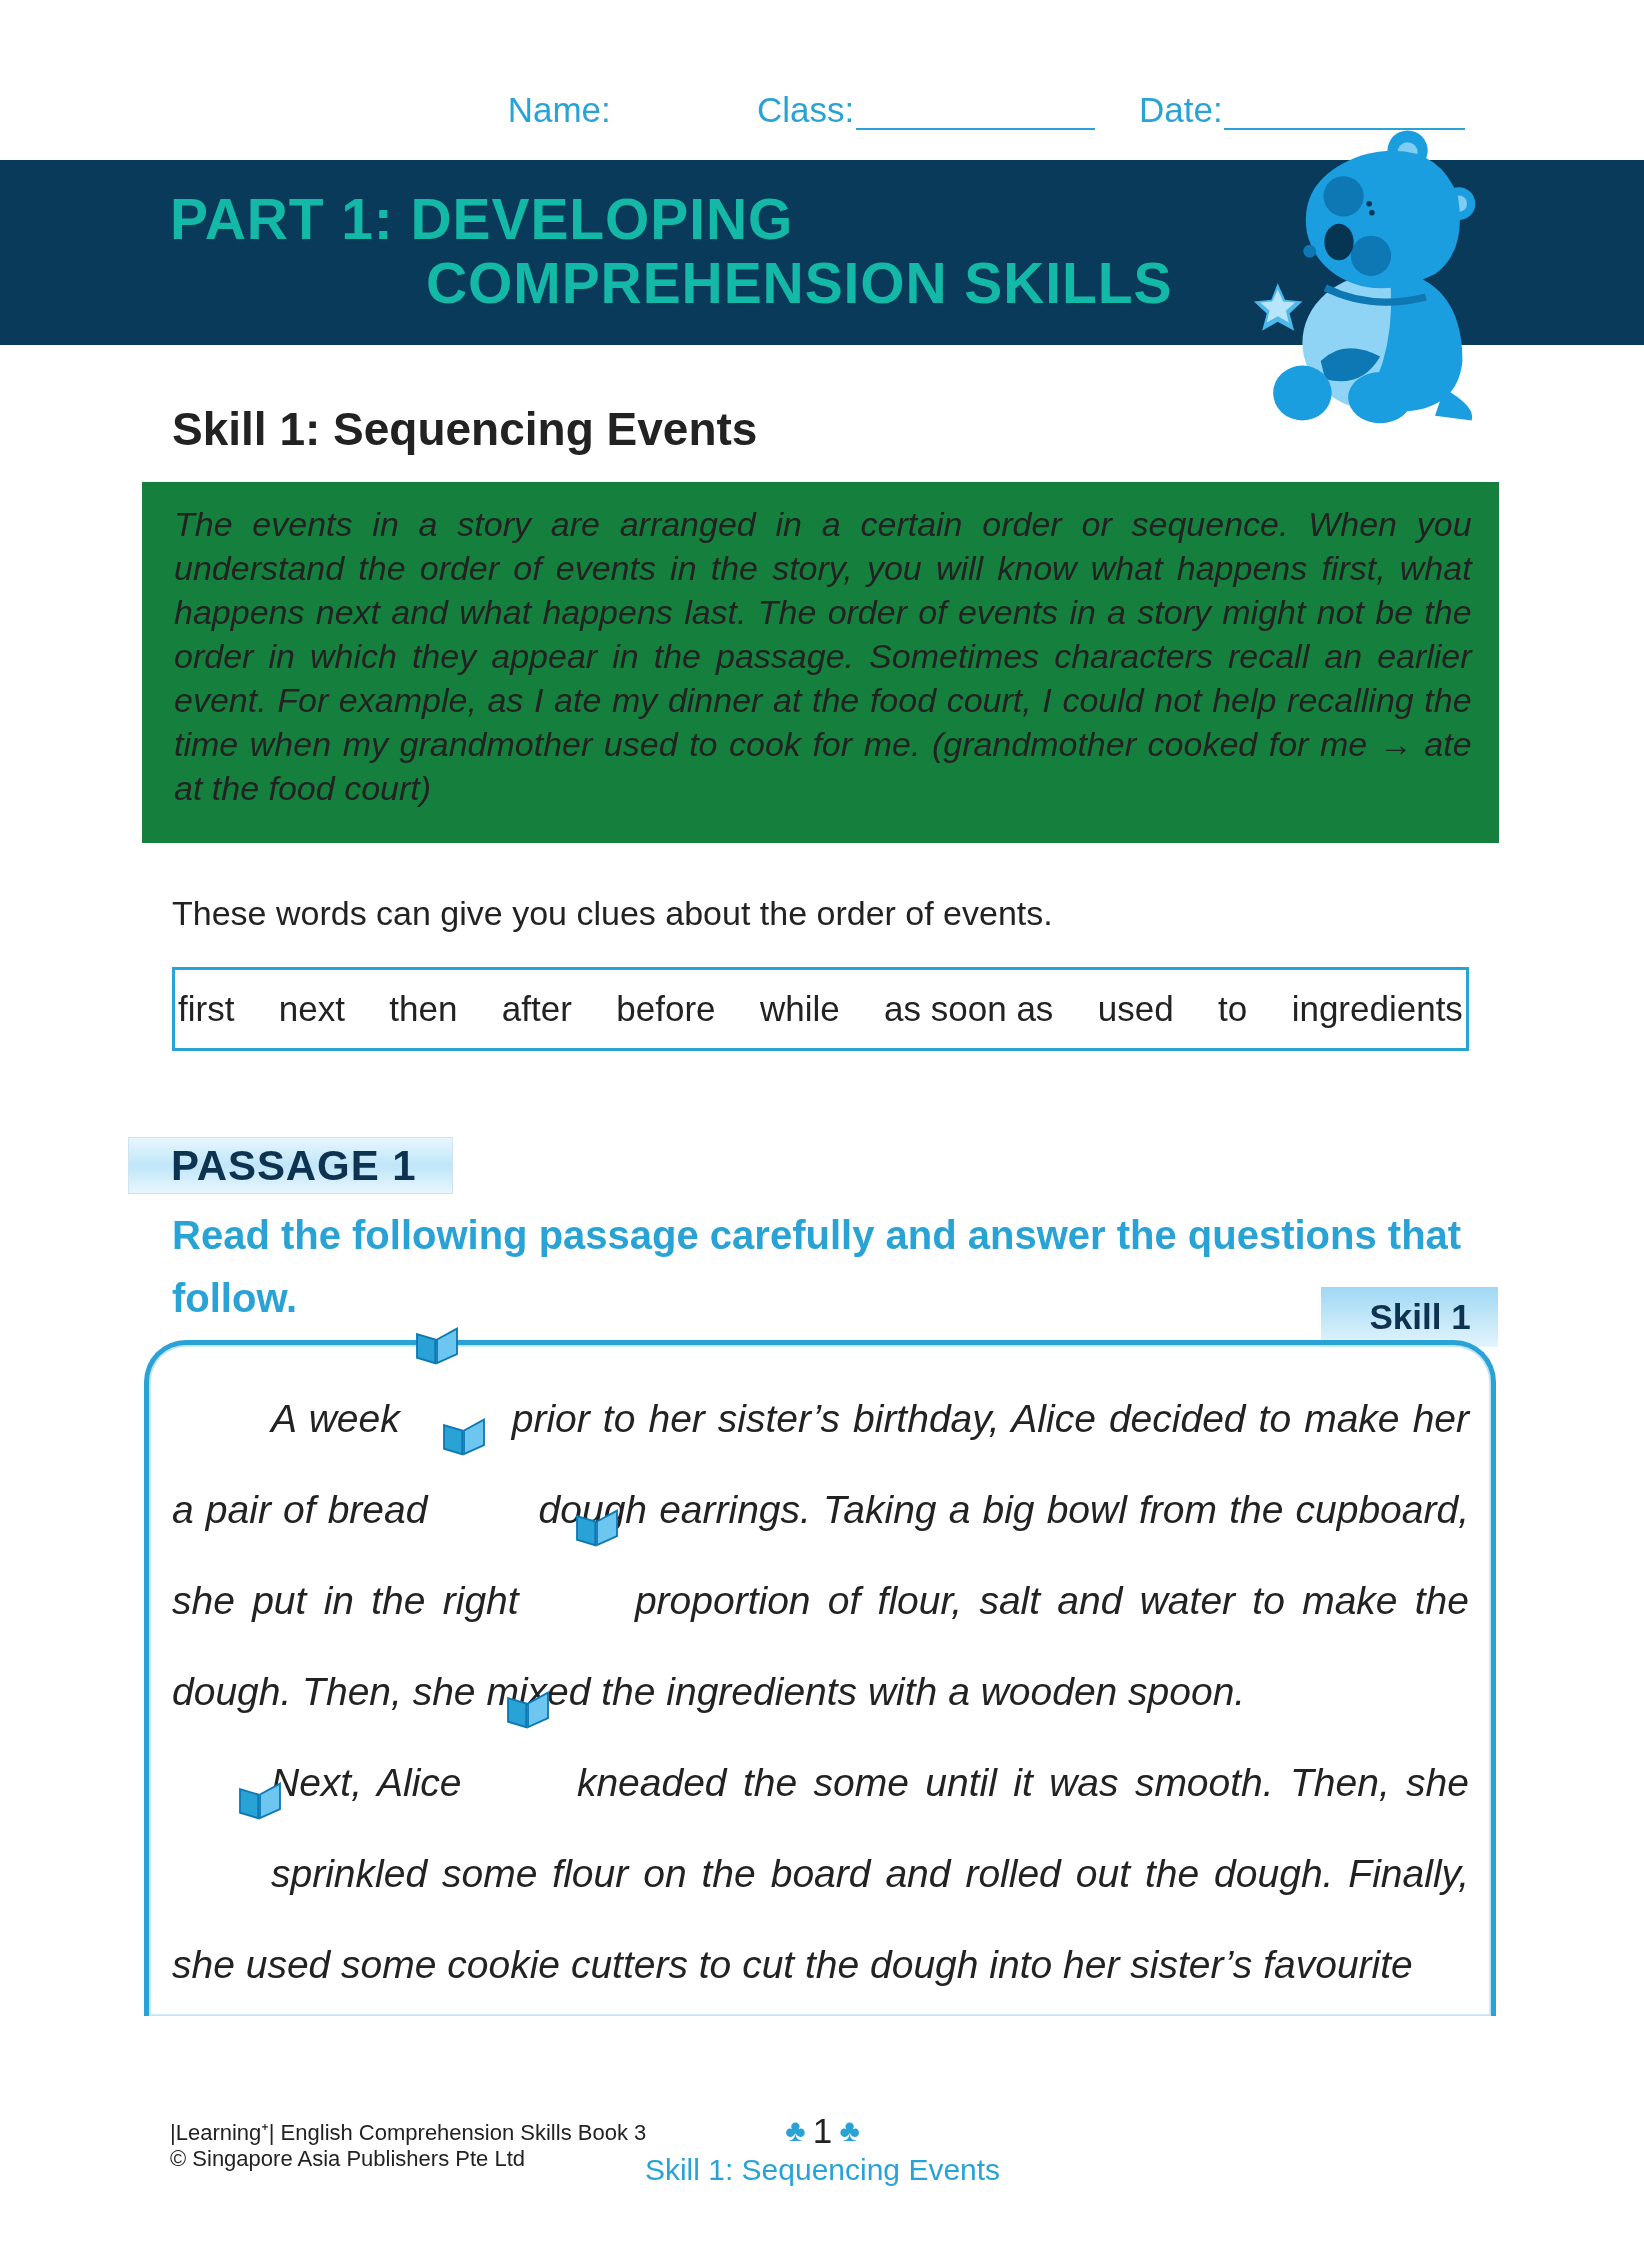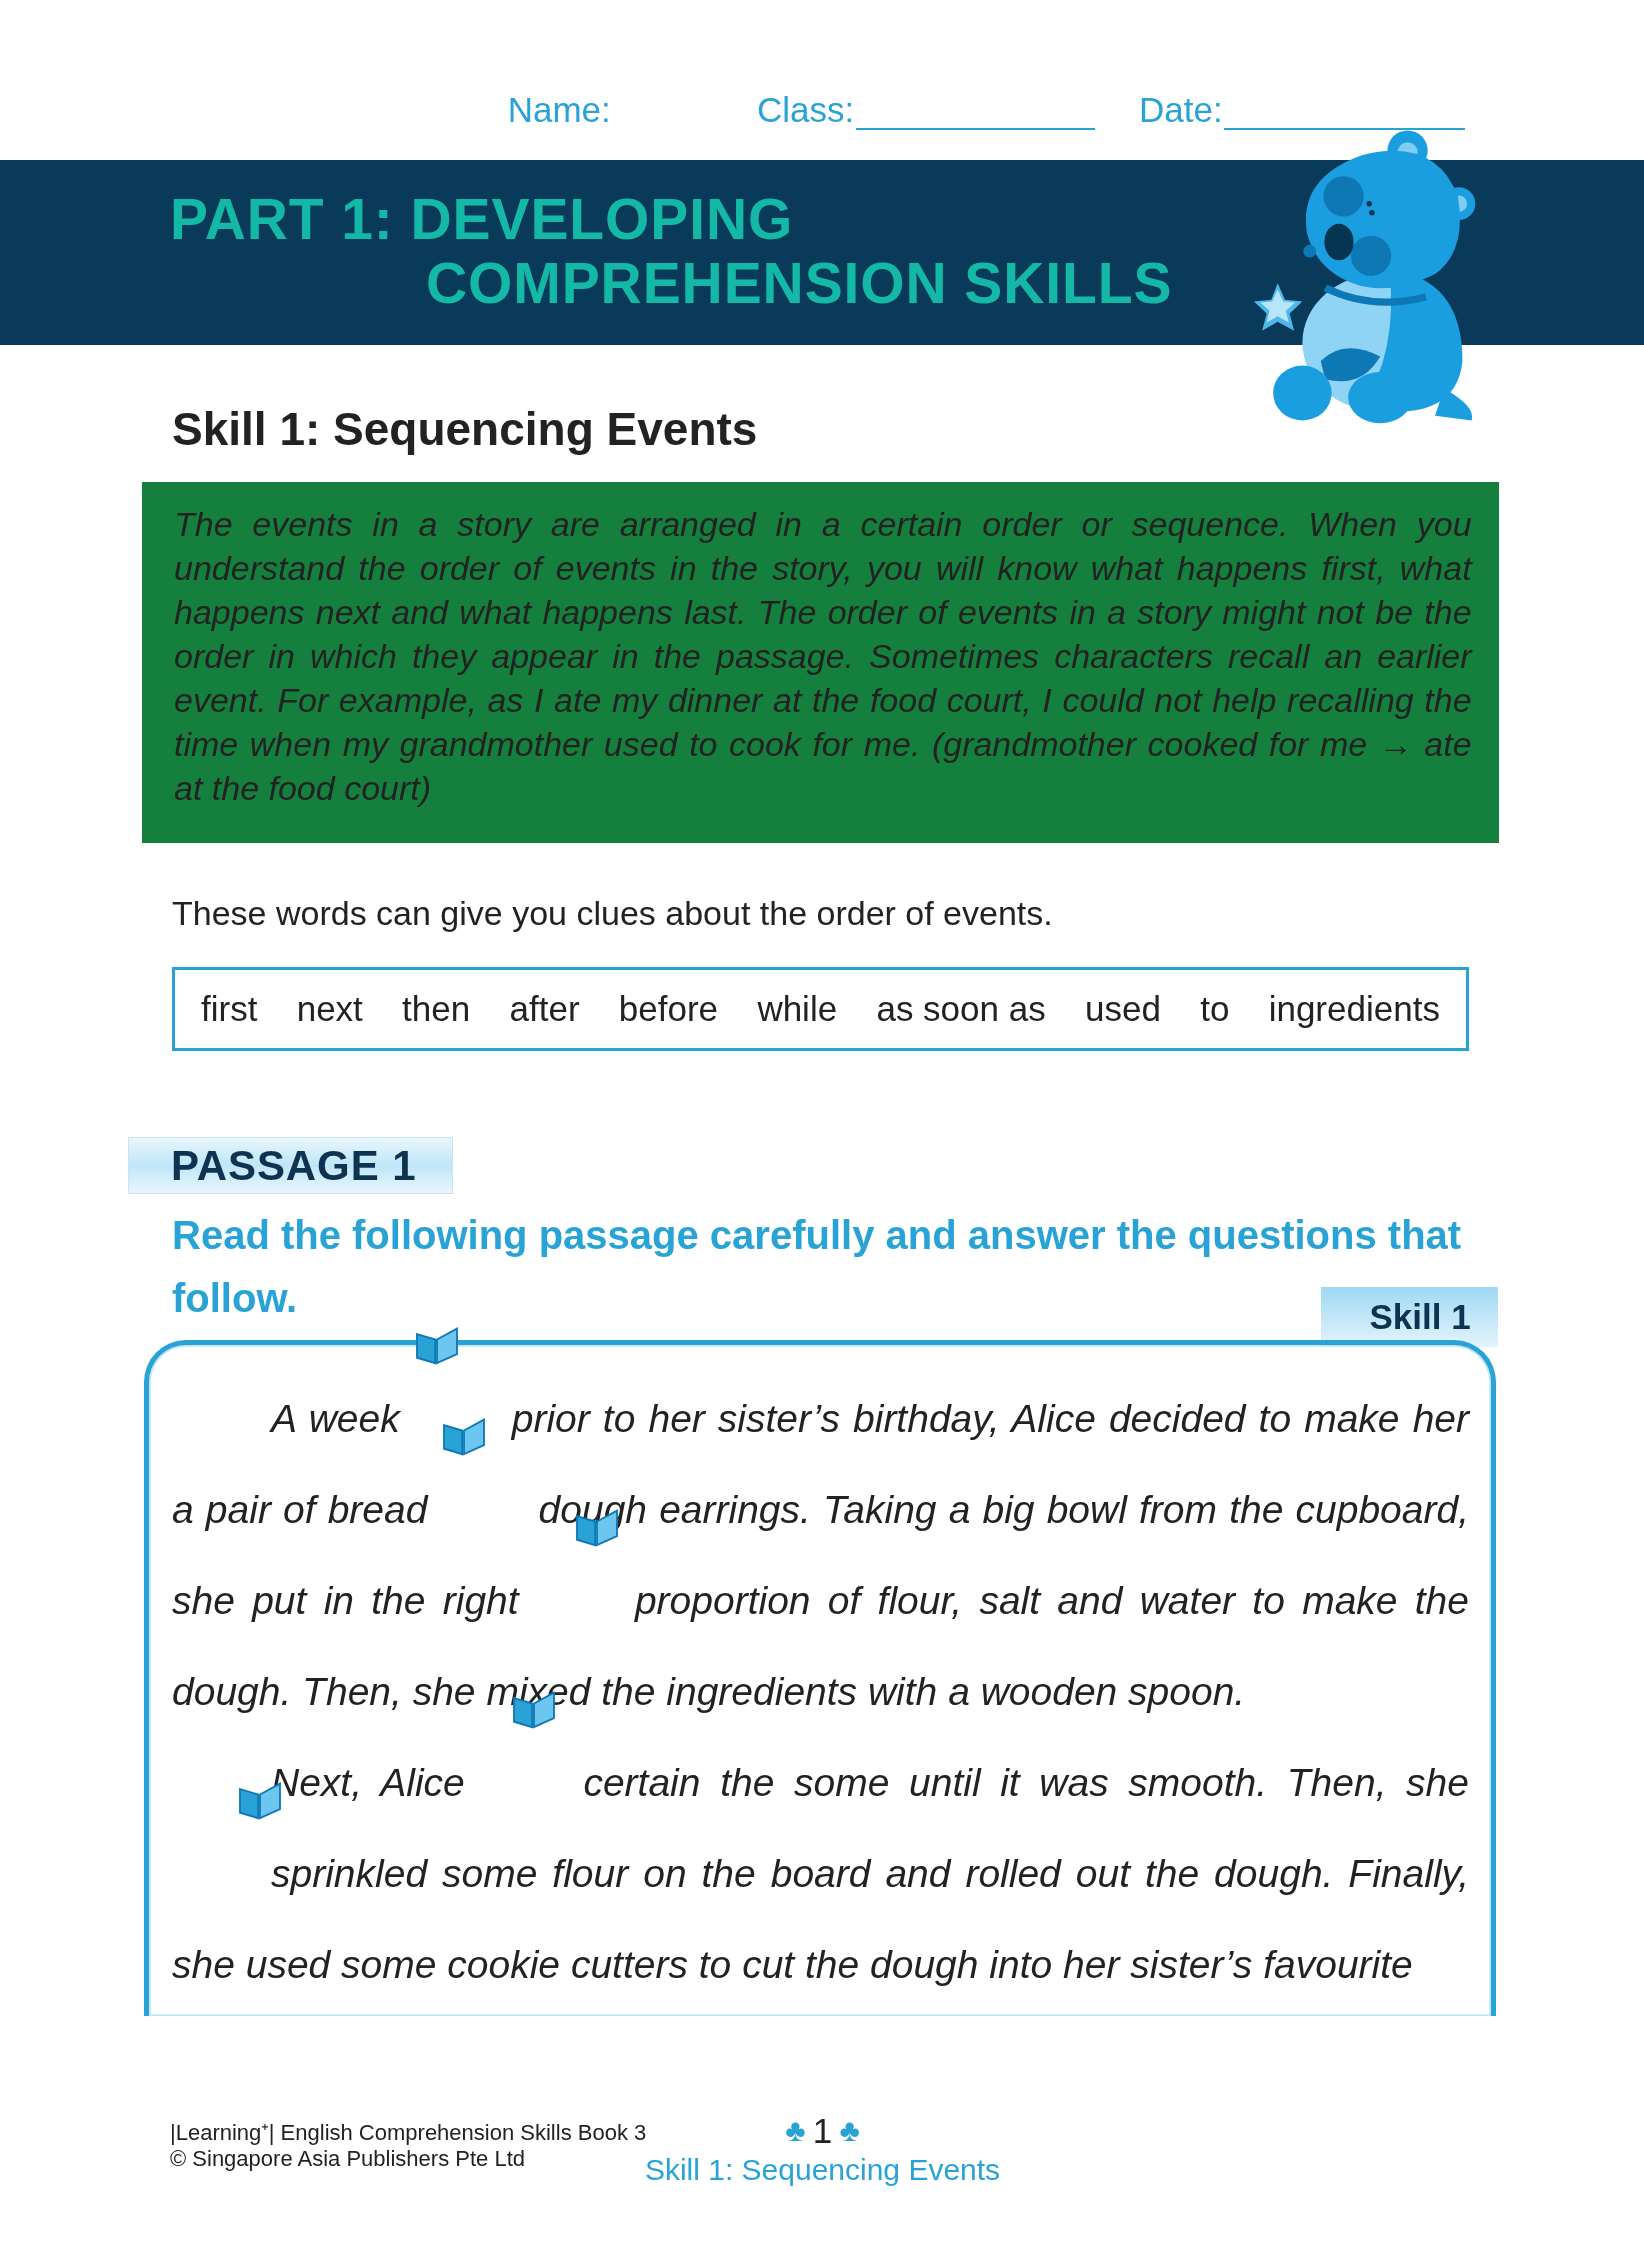--- a/index.html
+++ b/index.html
@@ -24,21 +24,21 @@
 
   
   .skill-heading { position: absolute; left: 172px; top: 402px; font-size: 46px; font-weight: bold; color: #222; }
 
   
   .intro-box { position: absolute; left: 142px; top: 482px; width: 1357px; height: 361px; background: #15803d; padding: 20px 27.4px 0 32px; }
   .intro-text { font-style: italic; font-size: 34px; line-height: 44px; color: #222; text-align: justify; }
 
   .clue-intro { position: absolute; left: 172px; top: 894px; font-size: 34px; color: #222; }
 
-  .clue-box { position: absolute; left: 172px; top: 967px; width: 1297px; height: 84px; border: 3.7px solid #29a3d6; display: flex; align-items: center; justify-content: space-between; padding: 0 26px; }
+  .clue-box { position: absolute; left: 172px; top: 967px; width: 1297px; height: 84px; border: 3.7px solid #29a3d6; display: flex; align-items: center; justify-content: space-between; padding: 0 3px; }
   .clue-word { font-size: 35px; color: #222; }
 
   
   .passage-label { position: absolute; left: 128px; top: 1137px; width: 325px; height: 57px; background: linear-gradient(180deg, #e8f6fd 0%, #bfe6f8 50%, #e8f6fd 100%); border: 0.9px solid #cfe3ee; display: flex; align-items: center; padding-left: 42px; }
   .passage-label span { font-weight: bold; font-size: 42px; color: #0e3350; letter-spacing: 0.9px; }
 
   .instruction { position: absolute; left: 172px; top: 1204px; width: 1307px; color: #29a3d6; font-weight: bold; font-size: 40px; line-height: 63px; }
 
   .skill-tab { position: absolute; left: 1321px; top: 1287px; width: 177px; height: 60px; background: linear-gradient(180deg, #9fd8f3 0%, #e3f4fc 100%); display: flex; align-items: center; justify-content: flex-end; padding-right: 27.4px; }
   .skill-tab span { font-weight: bold; font-size: 35px; color: #0e3350; }
@@ -150,21 +150,21 @@
         </svg><span>prior</span></span><span> to her sister’s birthday, Alice decided to make her a pair of bread </span><span class="vocab"><svg class="book" viewBox="0 0 52 44">
           <path d="M4 10 L24 16 L24 42 L4 36Z" fill="#29a3d6" stroke="#0e78b4" stroke-width="2"></path>
           <path d="M26 16 L48 4 L48 32 L26 42Z" fill="#6cc6f0" stroke="#0e78b4" stroke-width="2"></path>
         </svg><span>dough</span></span><span> earrings. Taking a big bowl from the cupboard, she put in the right </span><span class="vocab"><svg class="book" viewBox="0 0 52 44" style="left:37px">
           <path d="M4 10 L24 16 L24 42 L4 36Z" fill="#29a3d6" stroke="#0e78b4" stroke-width="2"></path>
           <path d="M26 16 L48 4 L48 32 L26 42Z" fill="#6cc6f0" stroke="#0e78b4" stroke-width="2"></path>
         </svg><span>proportion</span></span><span> of flour, salt and water to make the dough. Then, she mixed the ingredients with a wooden spoon.</span></p>
   <p><span>Next, Alice </span><span class="vocab"><svg class="book" viewBox="0 0 52 44" style="left:25.6px">
           <path d="M4 10 L24 16 L24 42 L4 36Z" fill="#29a3d6" stroke="#0e78b4" stroke-width="2"></path>
           <path d="M26 16 L48 4 L48 32 L26 42Z" fill="#6cc6f0" stroke="#0e78b4" stroke-width="2"></path>
-        </svg><span>certain</span></span><span> the some until it was smooth. Then, she </span><span class="vocab"><svg class="book" viewBox="0 0 52 44" style="left:64px">
+        </svg><span>kneaded</span></span><span> the some until it was smooth. Then, she </span><span class="vocab"><svg class="book" viewBox="0 0 52 44" style="left:64px">
           <path d="M4 10 L24 16 L24 42 L4 36Z" fill="#29a3d6" stroke="#0e78b4" stroke-width="2"></path>
           <path d="M26 16 L48 4 L48 32 L26 42Z" fill="#6cc6f0" stroke="#0e78b4" stroke-width="2"></path>
         </svg><span>sprinkled</span></span><span> some flour on the board and rolled out the dough. Finally, she used some cookie cutters to cut the dough into her sister’s favourite</span></p>
 </div>
 
 <div class="footer-left">
   <div>|Learning⁺| English Comprehension Skills Book 3</div>
   <div>© Singapore Asia Publishers Pte Ltd</div>
 </div>
 <div class="footer-center">

